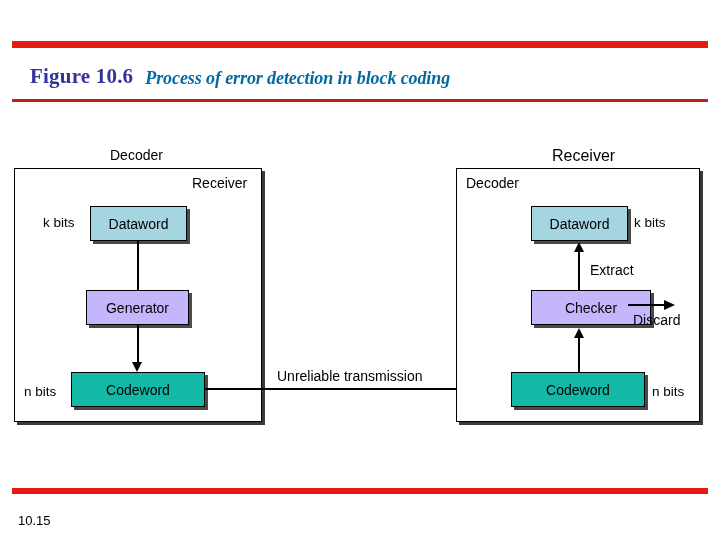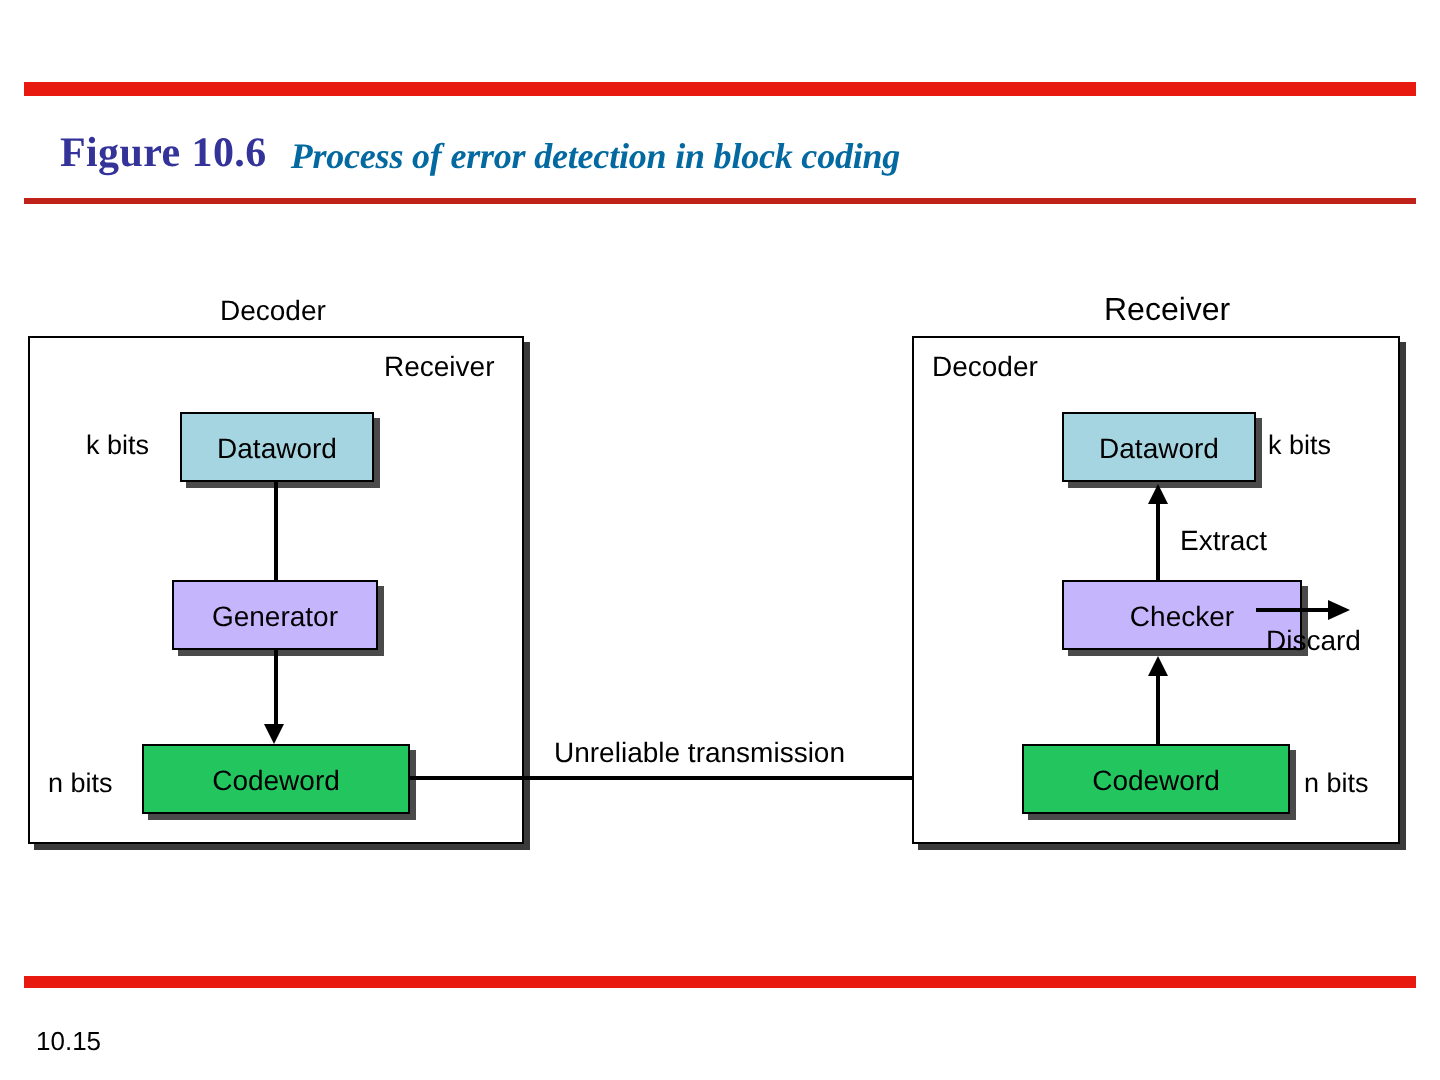--- a/index.html
+++ b/index.html
@@ -113,21 +113,21 @@
     box-shadow: 3px 3px 0 0 #4a4a4a;
     display: flex;
     align-items: center;
     justify-content: center;
     font-family: "Liberation Sans", sans-serif;
     font-size: 14px;
     color: #000000;
     background: #c4b5fd;
   }
   .node.blue  { background: #A6D5E2; }
-  .node.yellow{ background: #22c55e; }
+  .node.yellow{ background: #14b8a6; }
 
   
   .vline {
     position: absolute;
     width: 2px;
     background: #000000;
   }
   .hline {
     position: absolute;
     height: 2px;

